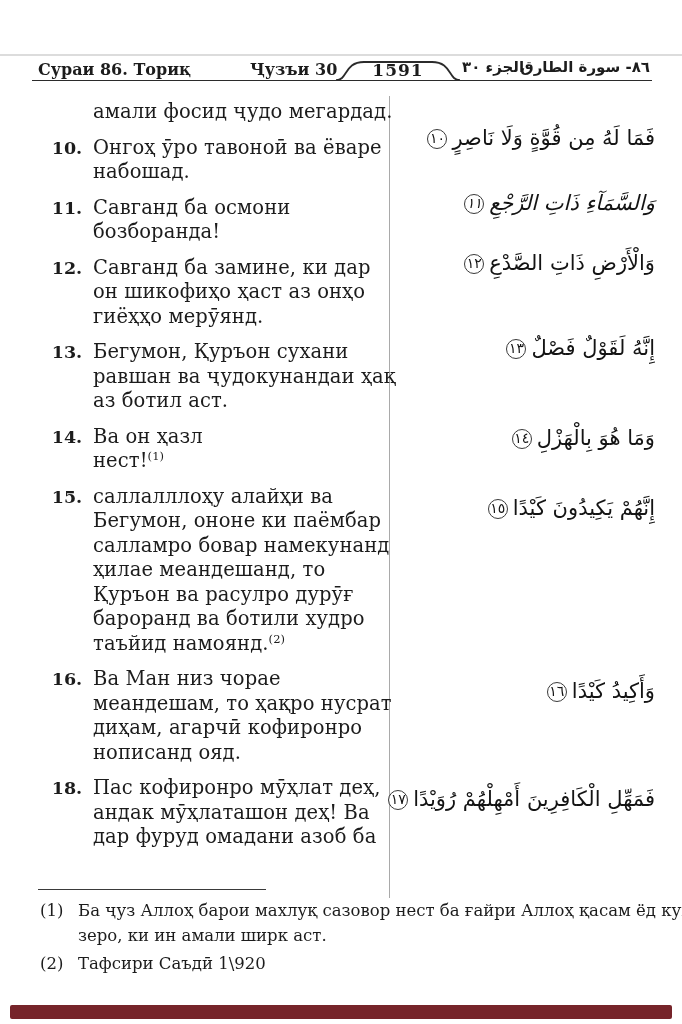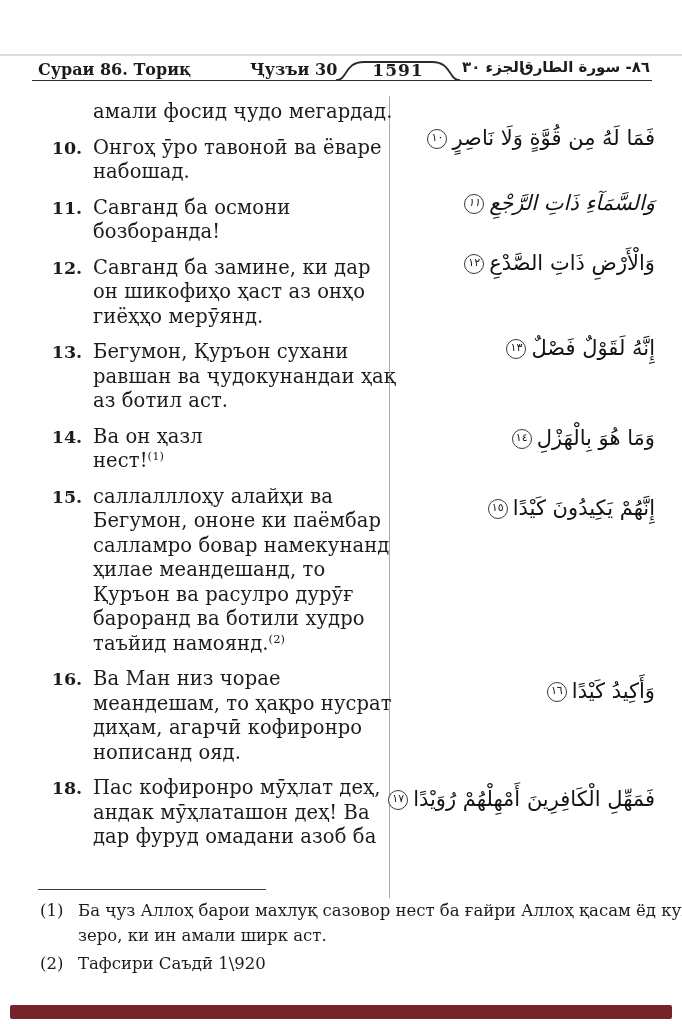--- a/index.html
+++ b/index.html
@@ -25,21 +25,21 @@
   .verse-row{display:flex;margin-bottom:11px;}
   .v-num{flex:none;width:34px;text-align:center;padding-right:9px;font-weight:700;font-size:17.5px;line-height:24.5px;}
   .v-lines{flex:none;}
   .v-line{white-space:nowrap;font-size:19.5px;line-height:24.5px;letter-spacing:.1px;}
   .v-line sup{font-size:11.5px;line-height:0;}
 
   .arabic-col{position:absolute;left:392px;right:27px;top:0;bottom:0;}
   .ar-line{position:absolute;right:0;direction:rtl;white-space:nowrap;
            font-family:"DejaVu Sans",sans-serif;font-size:21px;color:#141414;}
   .medallion{display:inline-block;width:18px;height:18px;border:1.2px solid #3a3a3a;border-radius:50%;
-             font-size:11px;line-height:16px;text-align:center;vertical-align:middle;margin-right:5px;
+             font-size:14px;line-height:16px;text-align:center;vertical-align:middle;margin-right:5px;
              box-shadow:0 0 0 1px #fff inset;}
 
   
   .fn-sep{position:absolute;top:889px;left:38px;width:228px;border-top:1.6px solid #3a3a3a;}
   .footnotes{position:absolute;left:40px;top:898px;width:612px;font-size:16.5px;}
   .fn-row{display:flex;margin-bottom:3px;}
   .fn-marker{flex:none;width:30px;padding-right:8px;line-height:25px;}
   .fn-lines{flex:none;}
   .fn-line{white-space:nowrap;line-height:25px;}
 

